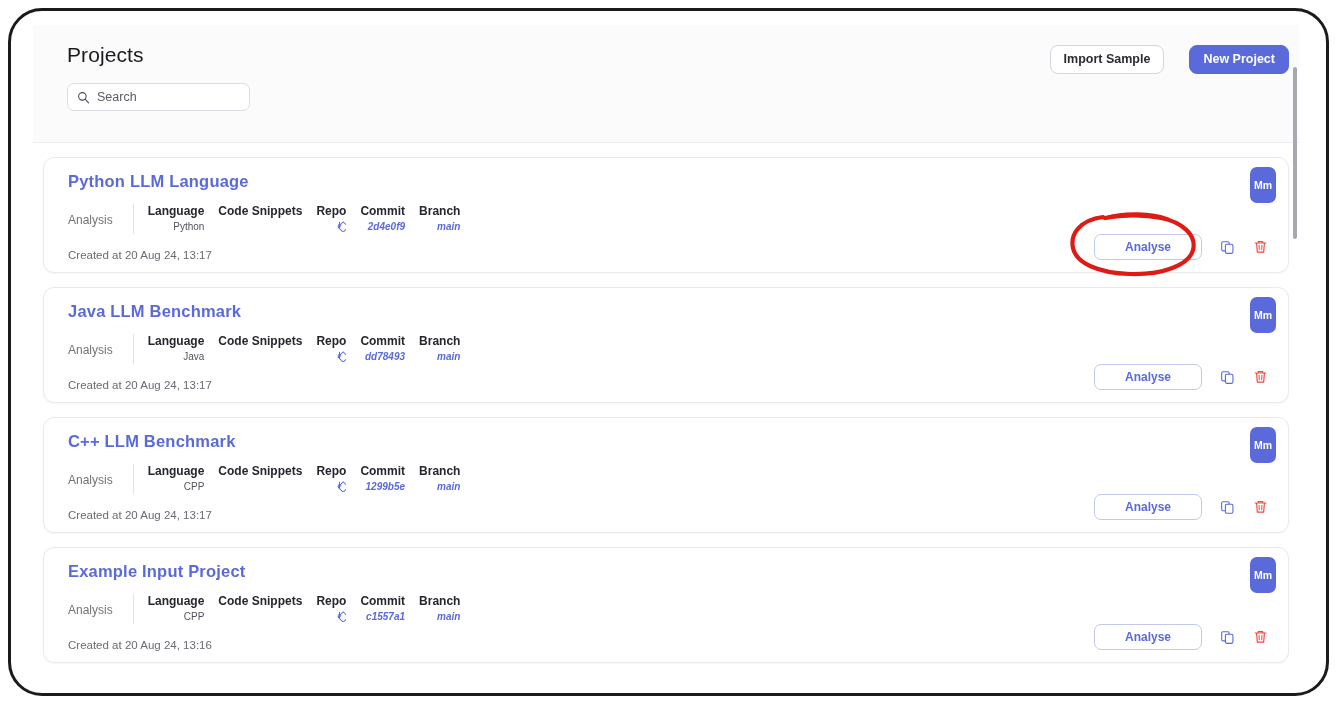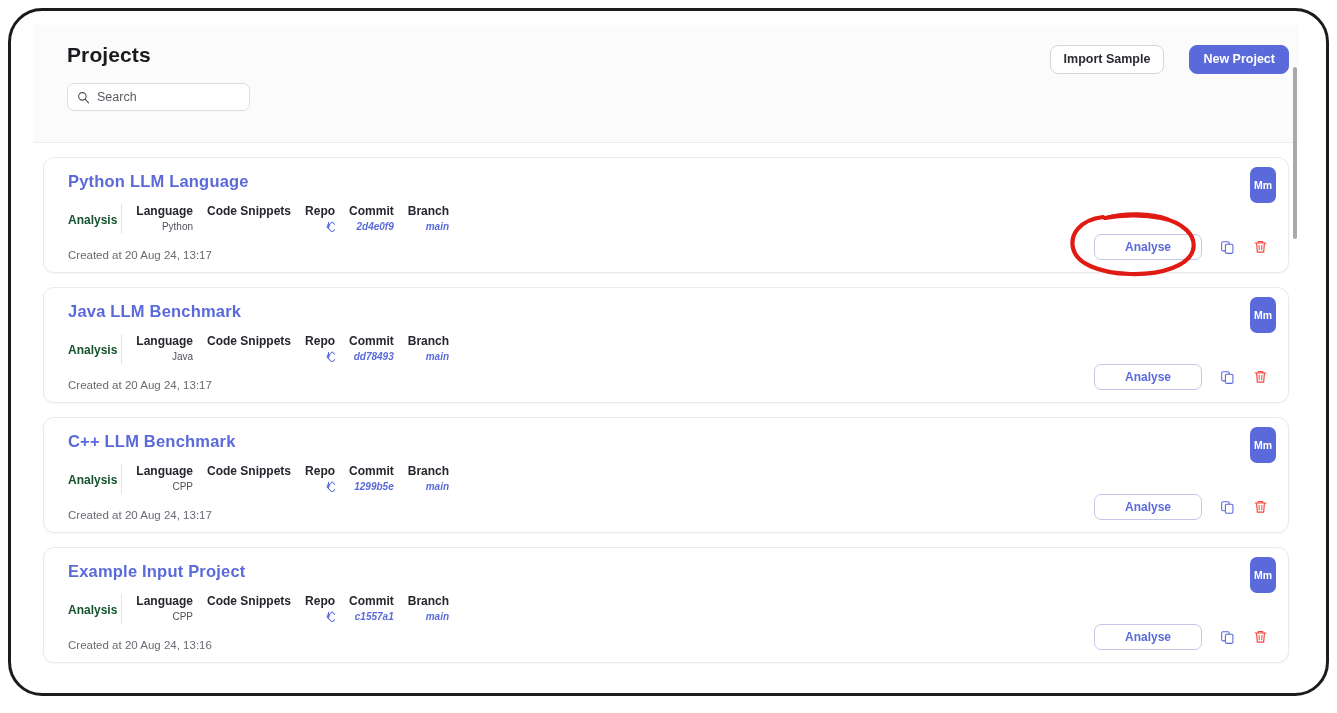--- a/index.html
+++ b/index.html
@@ -41,21 +41,21 @@
     height: 118px;
     background: #fbfbfc;
     border-bottom: 1px solid #ededf0;
   }
 
   .page-title {
     position: absolute;
     left: 34px;
     top: 18px;
     font-size: 21px;
-    font-weight: bold;
+    font-weight: normal;
     color: #1b1b1f;
     letter-spacing: .1px;
   }
 
   .head-actions {
     position: absolute;
     right: 10px;
     top: 20px;
     display: flex;
     gap: 25px;
@@ -144,23 +144,23 @@
   .meta {
     position: absolute;
     left: 24px;
     top: 46px;
     display: flex;
     align-items: flex-start;
   }
 
   .analysis-label {
     font-size: 12px;
-    font-weight: bold;
-    color: #14532d;
-    padding: 9px 4px 0 0;
+    font-weight: normal;
+    color: #737373;
+    padding: 9px 20px 0 0;
     border-right: 1px solid #e2e2e8;
     height: 30px;
   }
 
   .meta-col {
     padding-left: 14px;
     display: flex;
     flex-direction: column;
     align-items: flex-end;
   }

